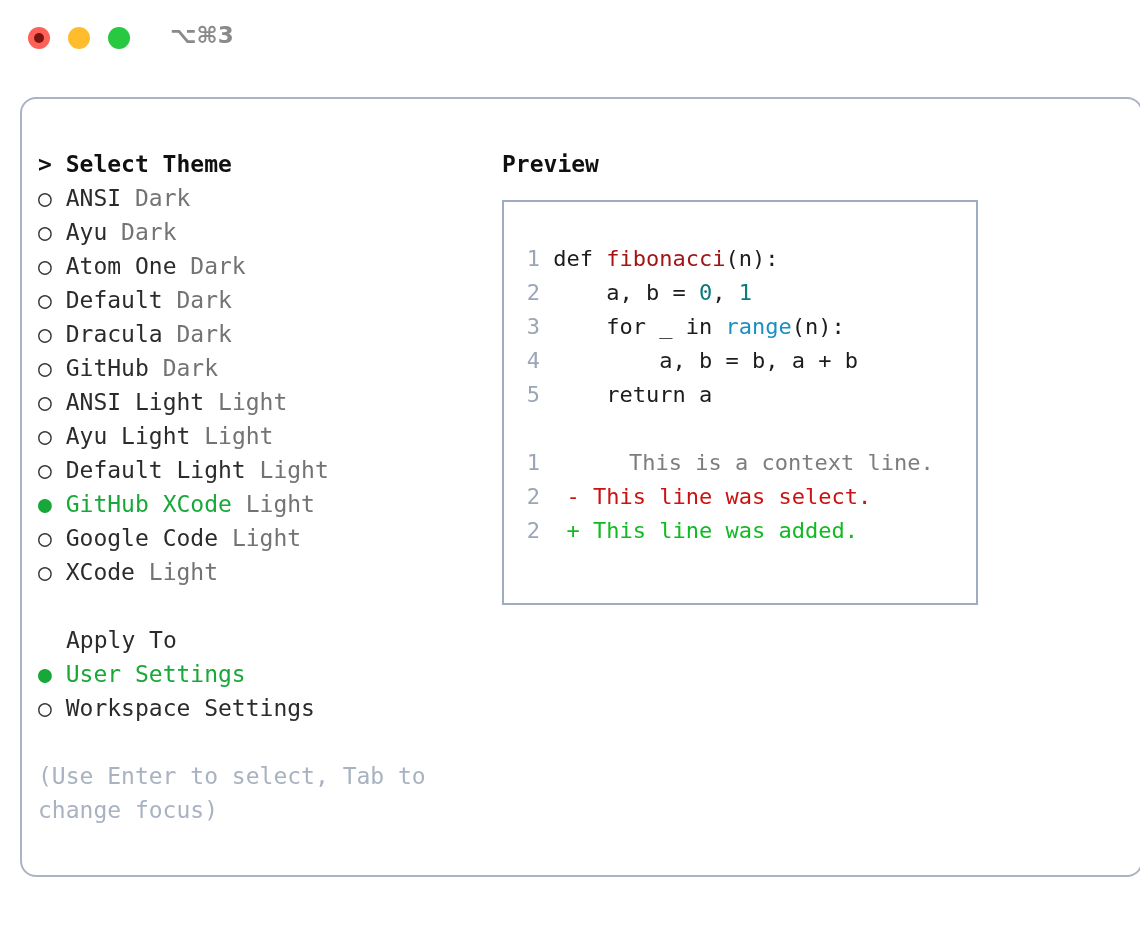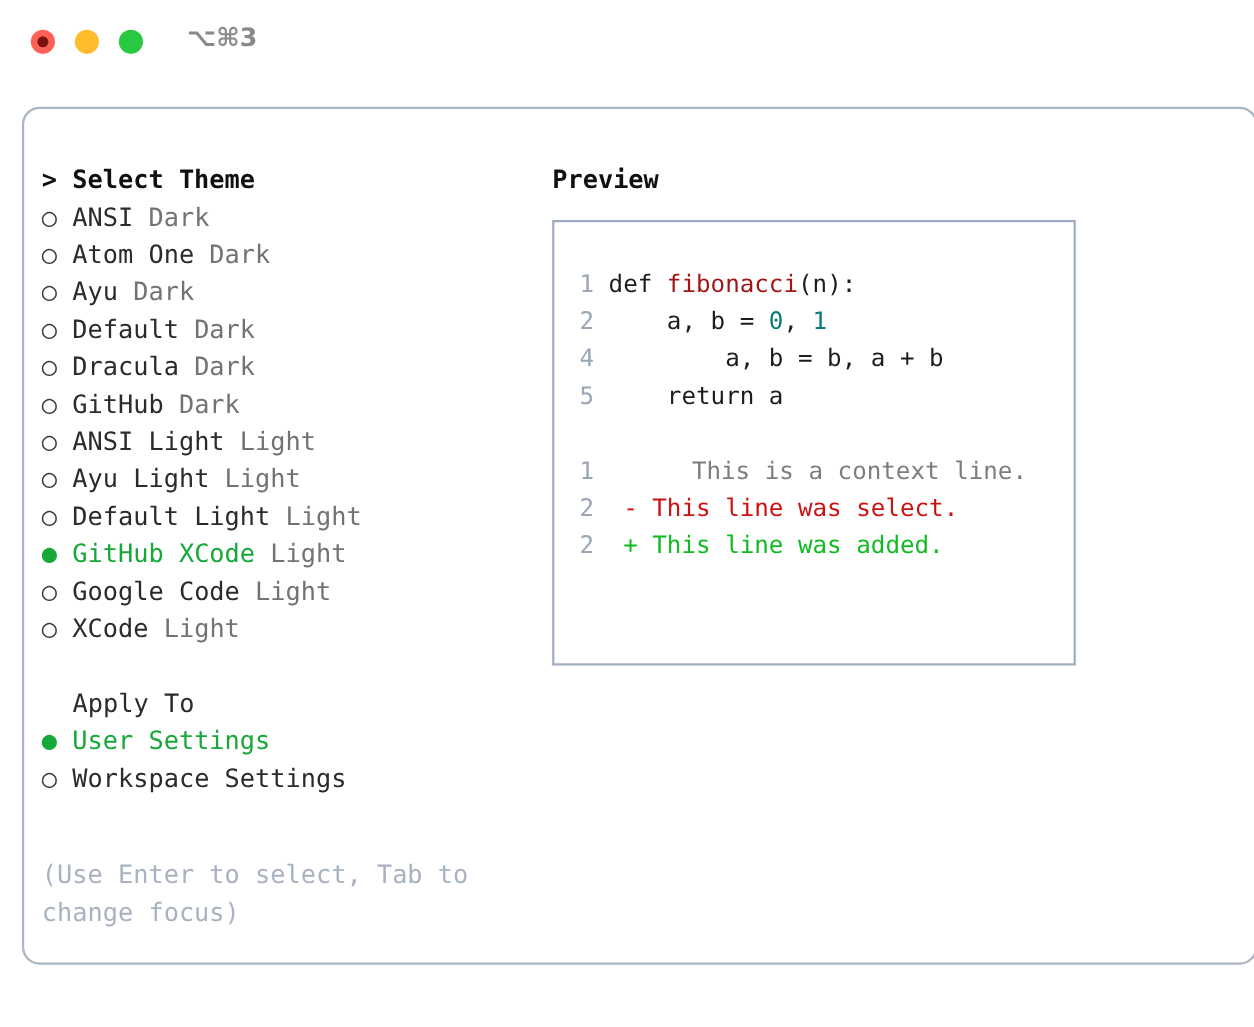--- a/index.html
+++ b/index.html
@@ -122,21 +122,21 @@
     font-family: "DejaVu Sans Mono", monospace;
     font-size: 23px;
     line-height: 34px;
     color: #2b2b2b;
     white-space: pre;
   }
   .apply-row.selected .marker,
   .apply-row.selected .aname { color: #18a83a; }
 
   .hint {
-    margin-top: 54px;
+    margin-top: 34px;
     font-family: "DejaVu Sans Mono", monospace;
     font-size: 23px;
     line-height: 34px;
     color: #a8b2c0;
     width: 410px;
   }
 
   
   .right-col {
     position: absolute;
@@ -206,22 +206,22 @@
     <div class="dot dot-max"></div>
     <div class="shortcut">⌥⌘3</div>
   </div>
 
   <div class="panel">
 
     <div class="left-col">
       <div class="list-header">&gt; Select Theme</div>
       <div id="theme-rows">
           <div class="theme-row"><span class="marker">○</span><span class="tname"> ANSI</span><span class="tkind"> Dark</span></div>
+          <div class="theme-row"><span class="marker">○</span><span class="tname"> Ayu</span><span class="tkind"> Dark</span></div>
           <div class="theme-row"><span class="marker">○</span><span class="tname"> Atom One</span><span class="tkind"> Dark</span></div>
-          <div class="theme-row"><span class="marker">○</span><span class="tname"> Ayu</span><span class="tkind"> Dark</span></div>
           <div class="theme-row"><span class="marker">○</span><span class="tname"> Default</span><span class="tkind"> Dark</span></div>
           <div class="theme-row"><span class="marker">○</span><span class="tname"> Dracula</span><span class="tkind"> Dark</span></div>
           <div class="theme-row"><span class="marker">○</span><span class="tname"> GitHub</span><span class="tkind"> Dark</span></div>
           <div class="theme-row"><span class="marker">○</span><span class="tname"> ANSI Light</span><span class="tkind"> Light</span></div>
           <div class="theme-row"><span class="marker">○</span><span class="tname"> Ayu Light</span><span class="tkind"> Light</span></div>
           <div class="theme-row"><span class="marker">○</span><span class="tname"> Default Light</span><span class="tkind"> Light</span></div>
           <div class="theme-row selected"><span class="marker">●</span><span class="tname"> GitHub XCode</span><span class="tkind"> Light</span></div>
           <div class="theme-row"><span class="marker">○</span><span class="tname"> Google Code</span><span class="tkind"> Light</span></div>
           <div class="theme-row"><span class="marker">○</span><span class="tname"> XCode</span><span class="tkind"> Light</span></div>
         </div>
@@ -236,20 +236,21 @@
 
       <div class="hint">(Use Enter to select, Tab to change focus)</div>
     </div>
 
     <div class="right-col">
       <div class="preview-title">Preview</div>
       <div class="preview-box">
         <div id="code-block">
             <div class="code-line"><span class="lno">1</span><span> </span><span class="kw">def </span><span class="fn">fibonacci</span><span class="plain">(n):</span></div>
             <div class="code-line"><span class="lno">2</span><span> </span><span class="plain">    a, b = </span><span class="num">0</span><span class="plain">, </span><span class="num">1</span></div>
+            <div class="code-line"><span class="lno">3</span><span> </span><span class="plain">    for _ in </span><span class="bi">range</span><span class="plain">(n):</span></div>
             <div class="code-line"><span class="lno">4</span><span> </span><span class="plain">        a, b = b, a + b</span></div>
             <div class="code-line"><span class="lno">5</span><span> </span><span class="plain">    return a</span></div>
           </div>
         <div class="blank-line"></div>
         <div id="diff-block">
             <div class="diff-line"><span class="lno">1</span><span class="diff-ctx">    </span><span class="diff-ctx">This is a context line.</span></div>
             <div class="diff-line"><span class="lno">2</span><span class="diff-del">  - </span><span class="diff-del">This line was select.</span></div>
             <div class="diff-line"><span class="lno">2</span><span class="diff-add">  + </span><span class="diff-add">This line was added.</span></div>
           </div>
       </div>

